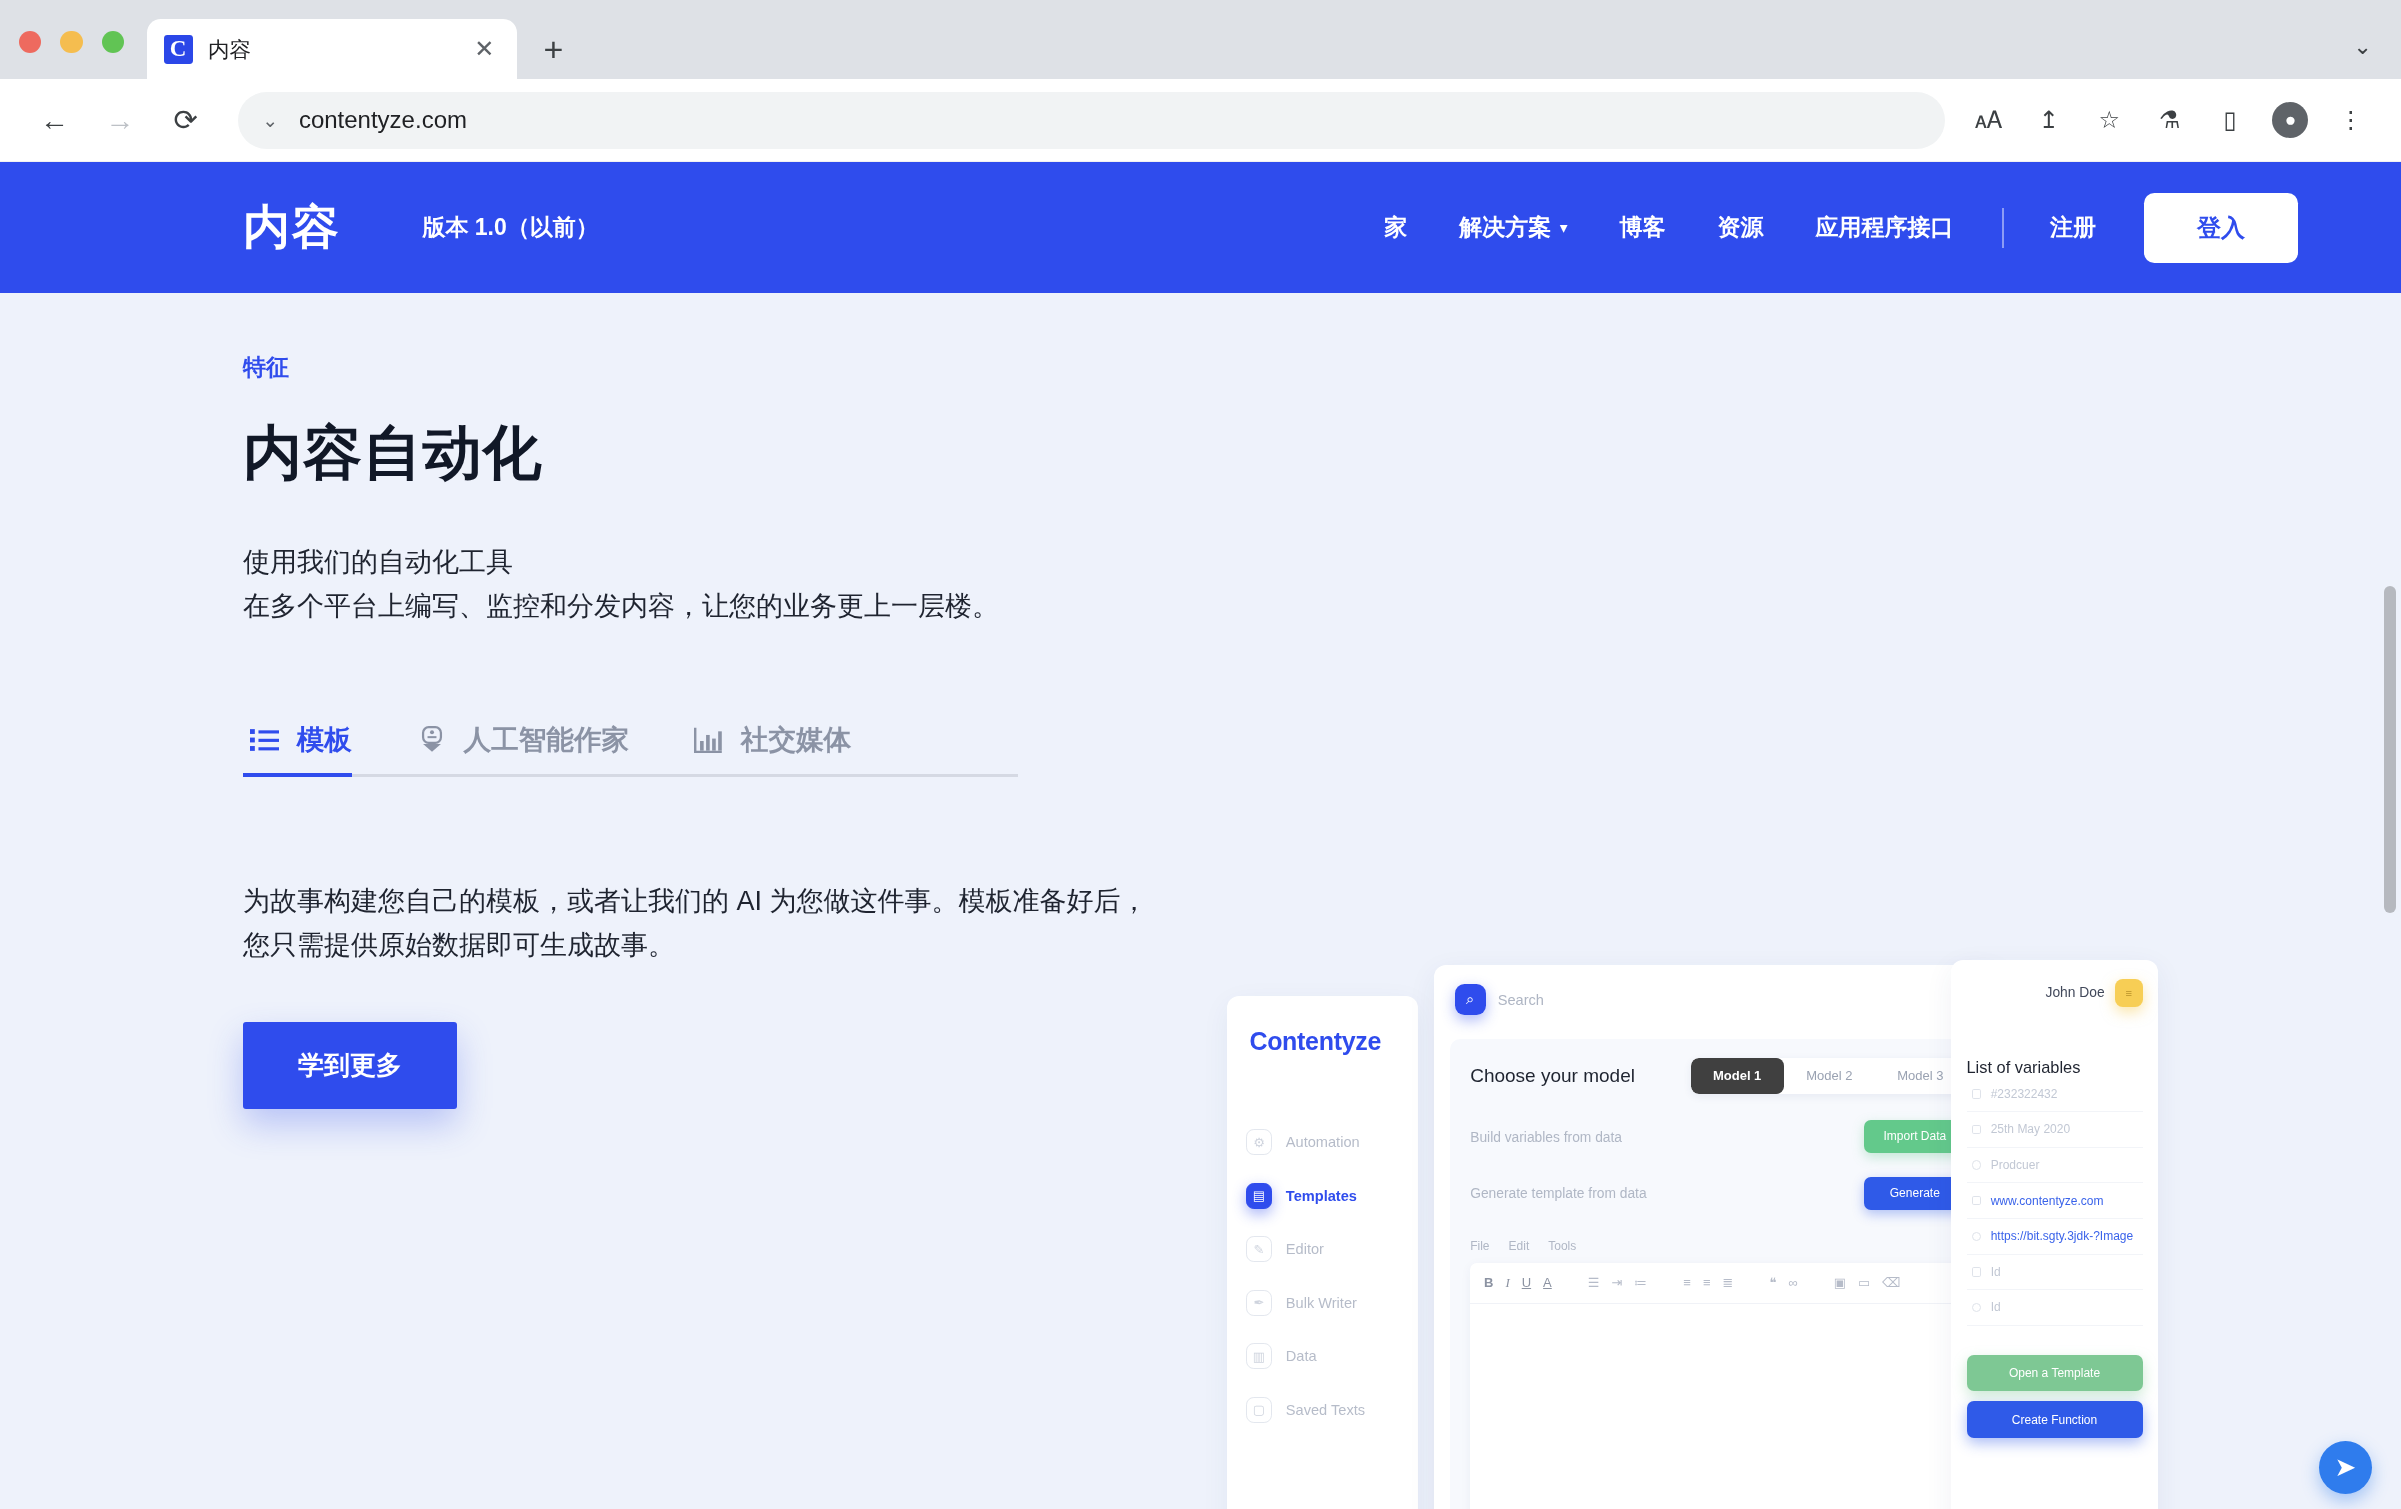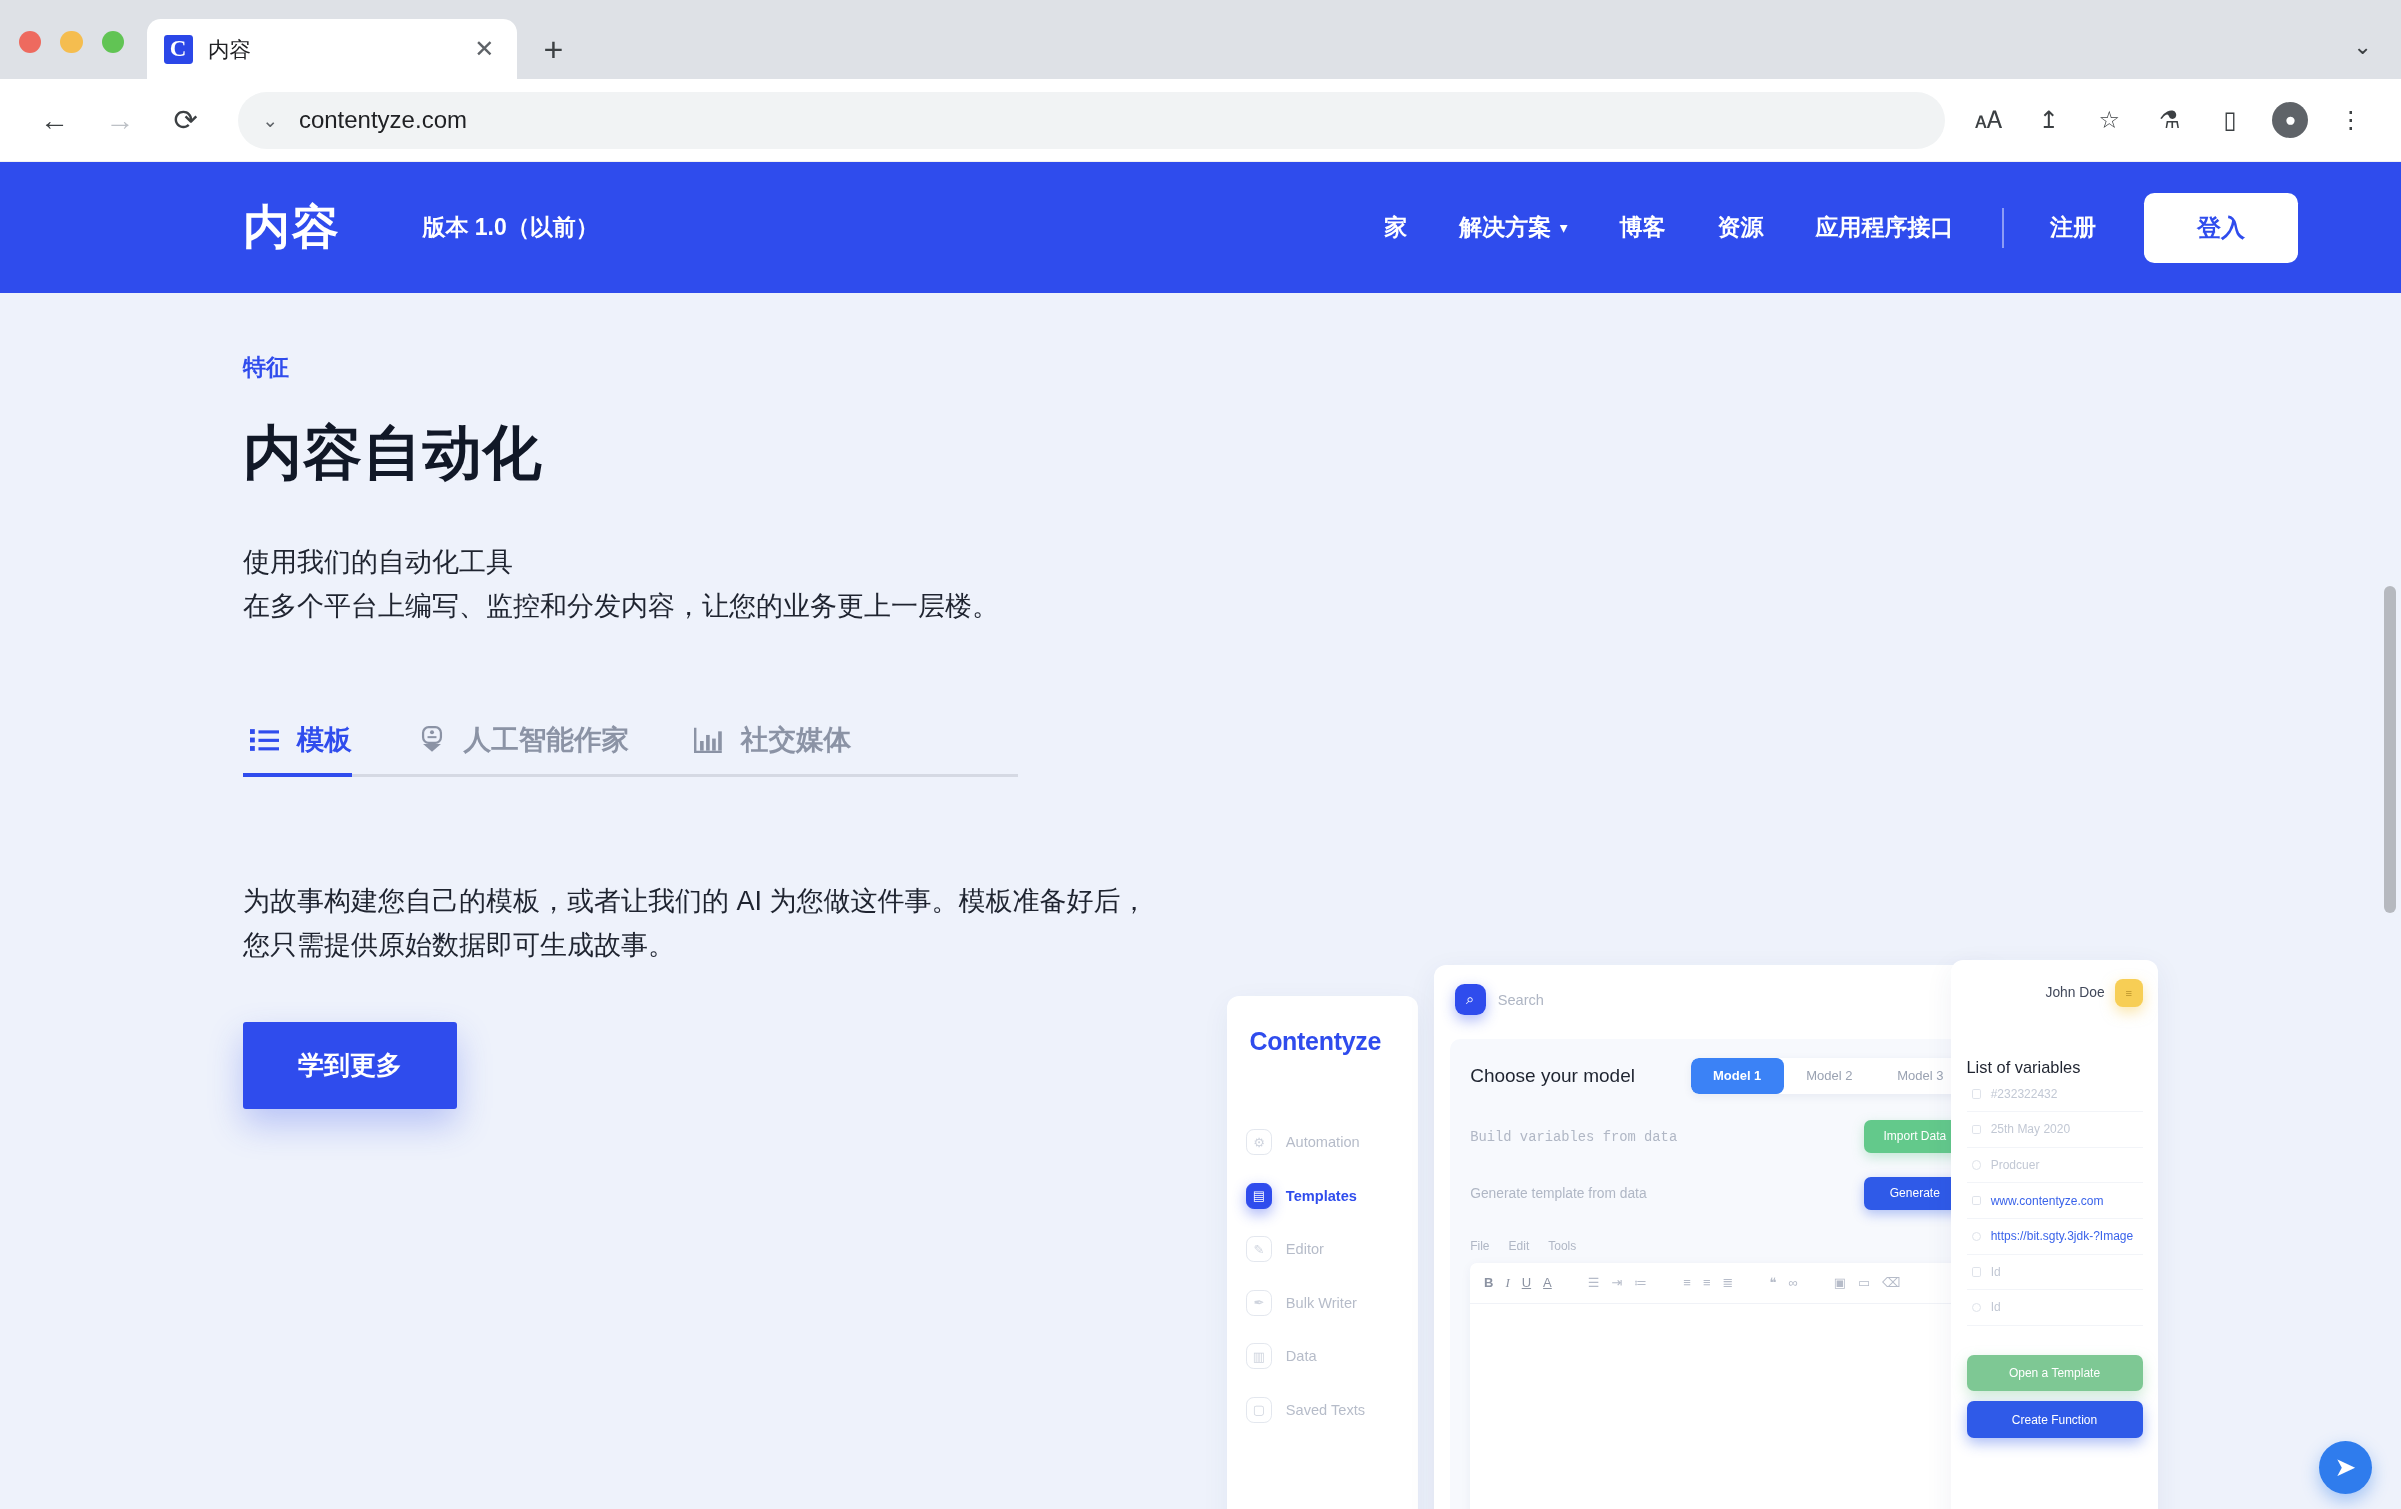--- a/index.html
+++ b/index.html
@@ -169,21 +169,21 @@
 
   .mock-card {
     margin: 24px 15.5px 0 15.5px; background: #f7f9fd; border-radius: 10.3px;
     padding: 19px 20.7px 0 20.7px; height: 513px;
   }
   .mock-rowhead { display: flex; align-items: center; }
   .mock-title { font-size: 19px; color: #1f2430; font-weight: 400; }
   .segs { margin-left: auto; display: flex; background: #fff; border-radius: 7.8px; overflow: hidden;
           box-shadow: 0 2.6px 8.6px rgba(40,60,120,.08); }
   .seg { font-size: 13px; padding: 10.3px 22.4px; color: #9aa2b2; cursor: pointer; }
-  .seg.on { background: #3b82f6; color: #fff; font-weight: 700; border-radius: 7.8px; }
+  .seg.on { background: #404040; color: #fff; font-weight: 700; border-radius: 7.8px; }
   .mock-sub { font-size: 13.8px; color: #b0b7c5; margin-top: 26px; }
   .pillbtn {
     border: none; font-family: inherit; border-radius: 6.9px; color: #fff;
     font-size: 12px; padding: 9.5px 0; width: 102px; cursor: pointer; text-align: center;
   }
   .pill-green { background: #63c98b; box-shadow: 0 4.3px 12px rgba(99,201,139,.35); }
   .pill-blue { background: #2f5ae8; box-shadow: 0 4.3px 12px rgba(47,90,232,.35); }
   .rowline { display: flex; align-items: center; }
   .menubar { display: flex; gap: 19px; margin-top: 29px; font-size: 12px; color: #b0b7c5; }
   .menubar span { cursor: pointer; }
@@ -398,21 +398,21 @@
           <div class="mock-rowhead">
             <span class="mock-title">Choose your model</span>
             <span class="segs">
               <span class="seg on">Model 1</span>
               <span class="seg">Model 2</span>
               <span class="seg">Model 3</span>
             </span>
           </div>
 
           <div class="rowline" style="margin-top:26px;">
-            <span class="mock-sub" style="margin-top:3px;font-family:Liberation Mono, monospace;">Build variables from data</span>
+            <span class="mock-sub" style="margin-top:3px;">Build variables from data</span>
             <button class="pillbtn pill-green" style="margin-left:auto;">Import Data</button>
           </div>
 
           <div class="rowline" style="margin-top:24px;">
             <span class="mock-sub" style="margin-top:0;">Generate template from data</span>
             <button class="pillbtn pill-blue" style="margin-left:auto;">Generate</button>
           </div>
 
           <div class="menubar">
             <span>File</span>

